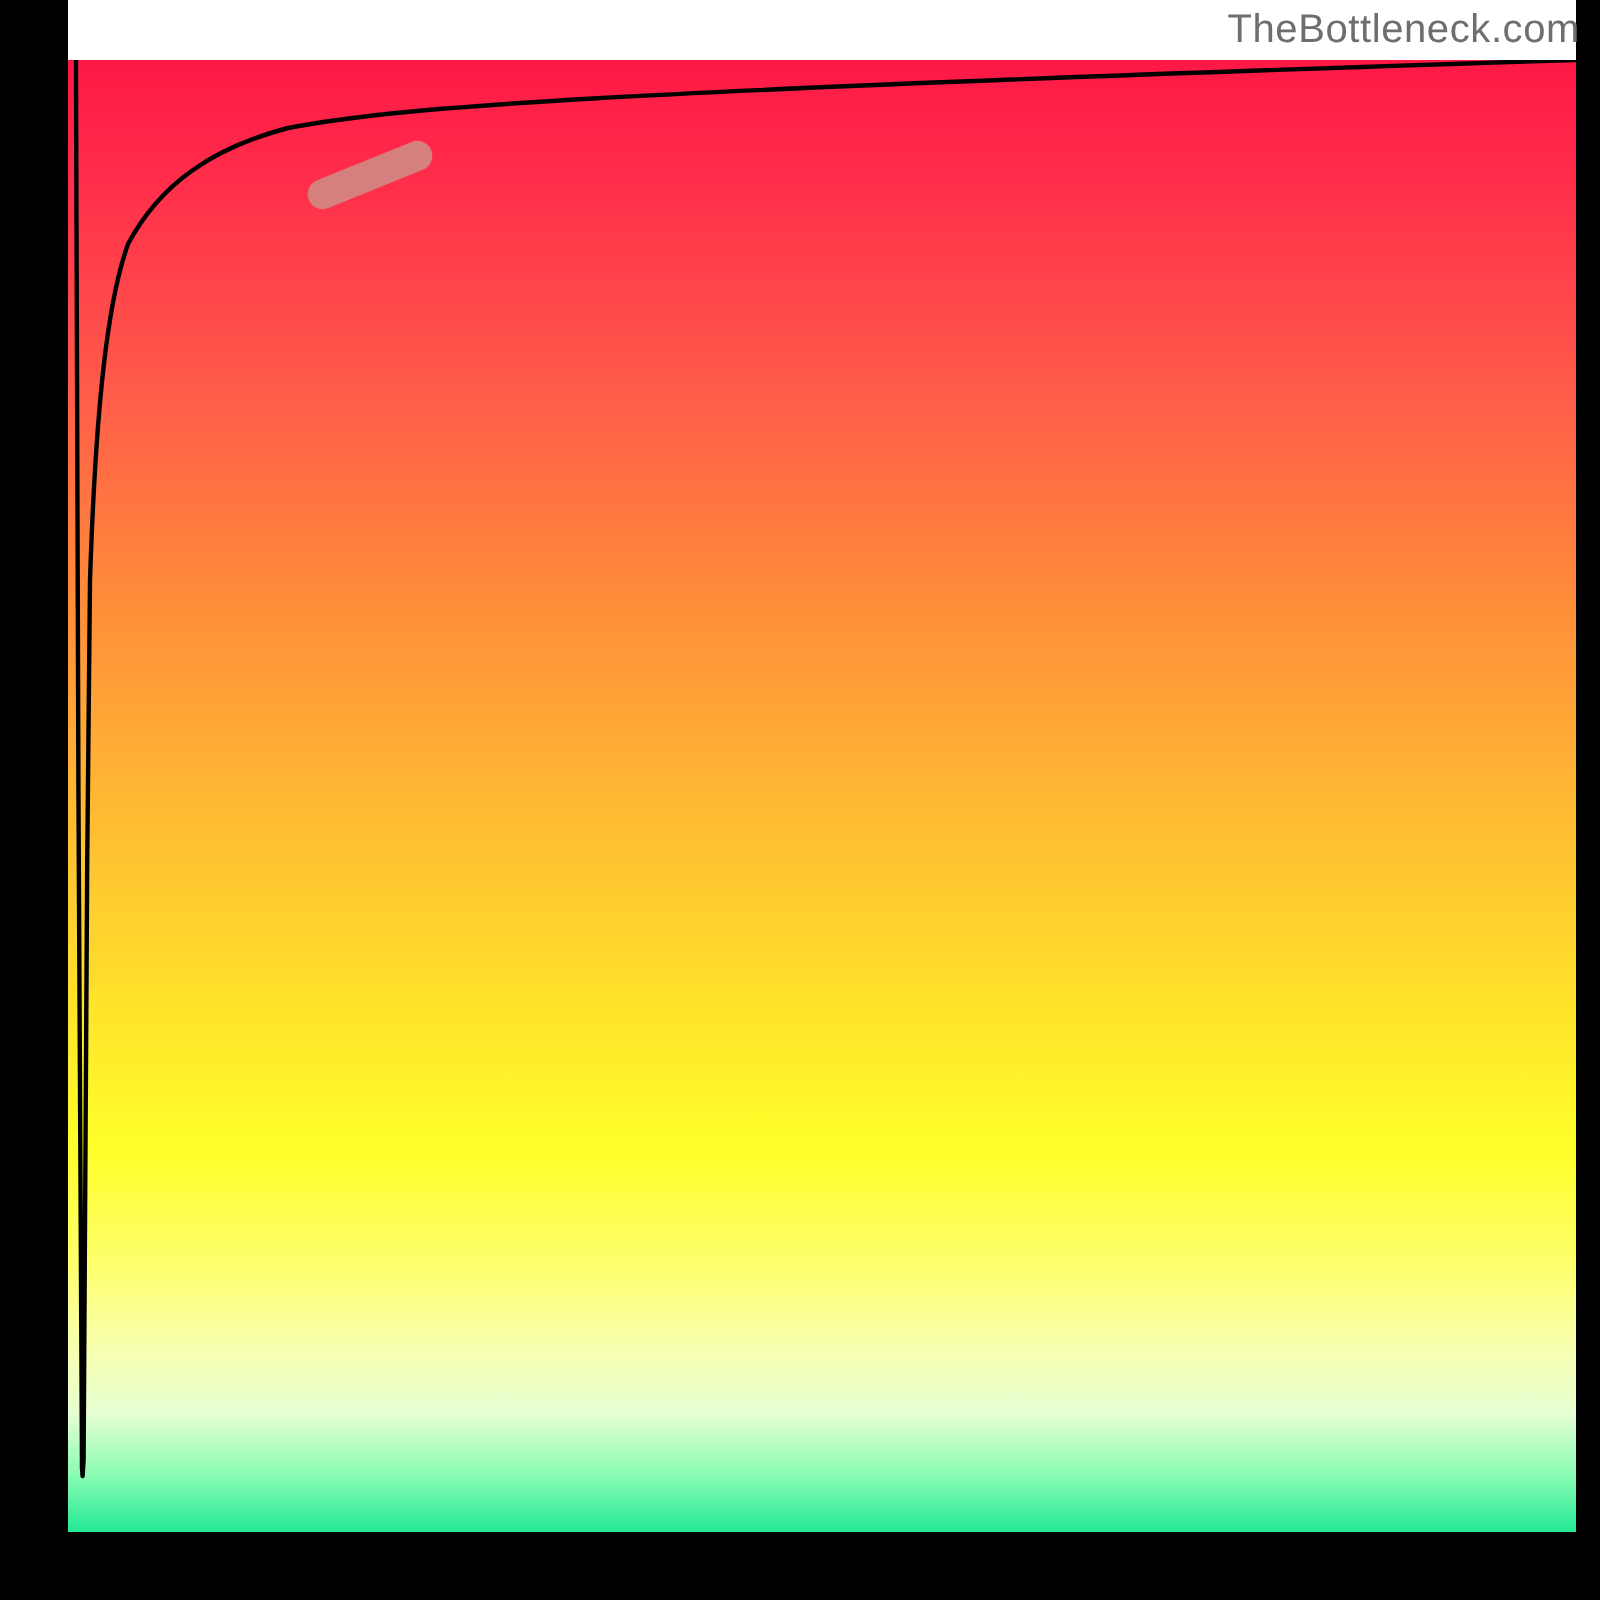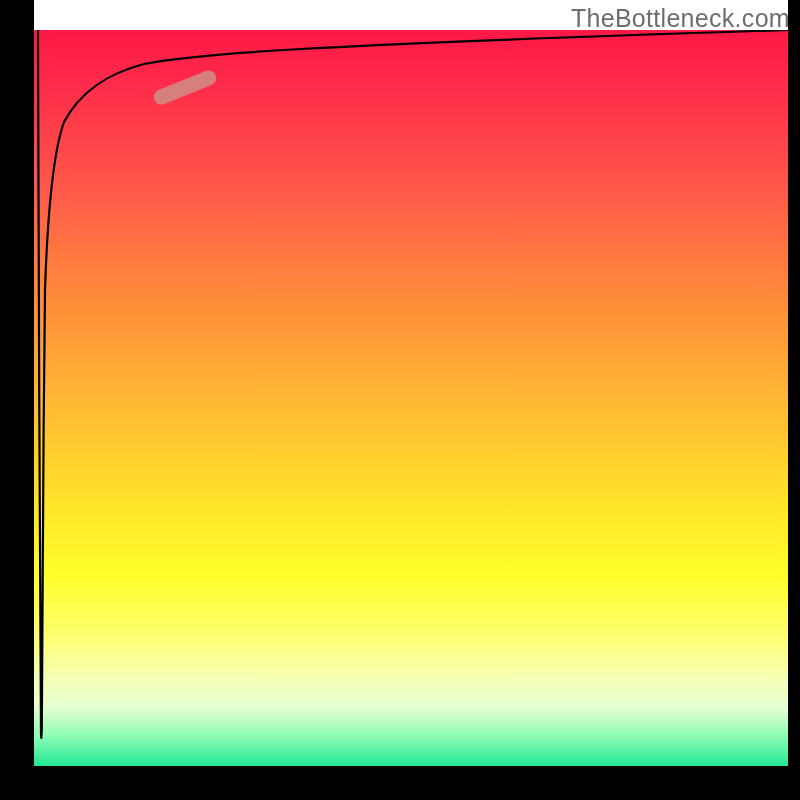--- a/index.html
+++ b/index.html
@@ -14,21 +14,21 @@
   .stage {
     position: relative;
     width: 800px;
     height: 800px;
   }
   .attrib {
     position: absolute;
     top: 4px;
     right: 10px;
     color: #6e6e6e;
-    font-size: 25px;
+    font-size: 20px;
     font-weight: 500;
     letter-spacing: 0.3px;
     z-index: 10;
   }
   .frame {
     position: absolute;
     box-sizing: border-box;
     background: #000;
   }
   .frame-left   { left: 0;   top: 0;    width: 34px;  height: 800px; }

